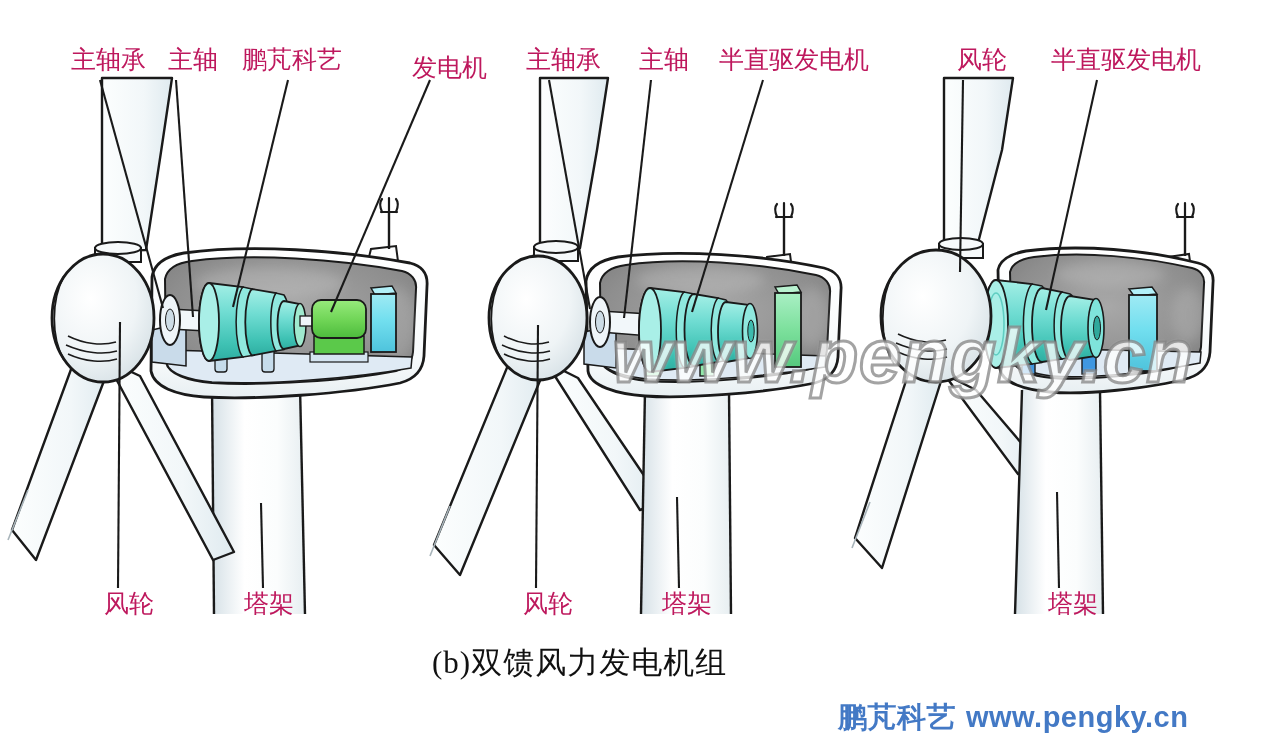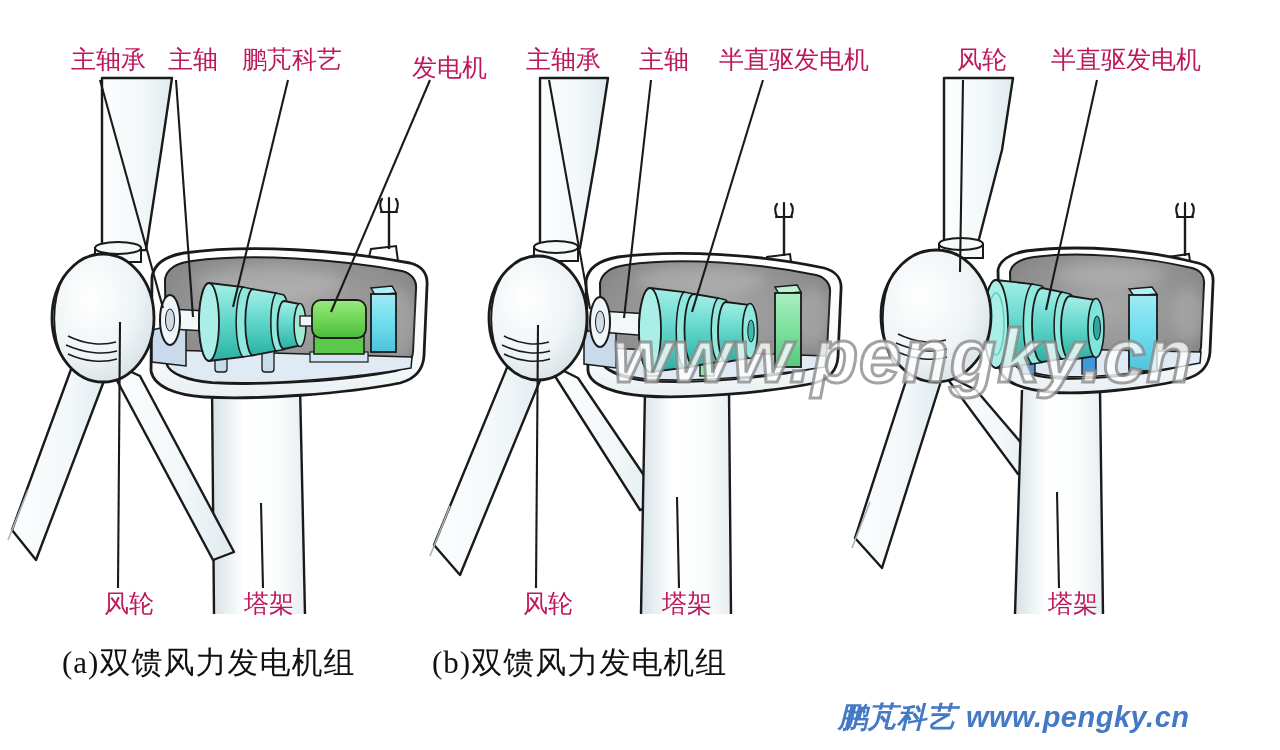--- a/index.html
+++ b/index.html
@@ -9,21 +9,21 @@
   .lbl{position:absolute;font-size:25px;color:#be185d;white-space:nowrap;z-index:6;line-height:1.15;margin-left:16px;}
   .caption{position:absolute;font-size:31px;color:#111;white-space:nowrap;z-index:6;letter-spacing:1px;line-height:1.1;}
   .watermark{position:absolute;left:612px;top:318px;z-index:5;
      font-family:"Liberation Sans","DejaVu Sans",sans-serif;
      font-style:italic;font-weight:bold;font-size:76px;letter-spacing:1px;line-height:1;
      color:rgba(255,255,255,0.38);
      -webkit-text-stroke:3px rgba(127,127,127,0.72);
      text-shadow:0 0 3px rgba(255,255,255,0.65);}
   .footer{position:absolute;left:838px;top:698px;z-index:6;
      font-family:"Liberation Sans","DejaVu Sans",sans-serif;
-     font-style:italic;font-weight:bold;font-size:29px;color:#4379C5;letter-spacing:0.5px;white-space:nowrap;}
+     font-weight:bold;font-size:29px;color:#4379C5;letter-spacing:0.5px;white-space:nowrap;}
   .footer .site{margin-left:10px;}
 </style>
 </head>
 <body>
 
 <div class="canvas">
 
 <svg class="illustration" width="1280" height="750" viewBox="0 0 1280 750">
   <defs>
     <linearGradient id="towerG" x1="0" y1="0" x2="1" y2="0">
@@ -281,20 +281,19 @@
   <div class="lbl" style="left:703px;top:46px">半直驱发电机</div>
   <div class="lbl" style="left:941px;top:46px">风轮</div>
   <div class="lbl" style="left:1035px;top:46px">半直驱发电机</div>
 
   <div class="lbl" style="left:88px;top:590px">风轮</div>
   <div class="lbl" style="left:228px;top:590px">塔架</div>
   <div class="lbl" style="left:507px;top:590px">风轮</div>
   <div class="lbl" style="left:646px;top:590px">塔架</div>
   <div class="lbl" style="left:1032px;top:590px">塔架</div>
 
-  <div class="caption" style="left:62px;top:646px">(a)双馈风力发电机组</div>
   <div class="caption" style="left:432px;top:646px">(b)双馈风力发电机组</div>
 
   <div class="footer">
     <span>鹏芃科艺</span><span class="site">www.pengky.cn</span>
   </div>
 
 </div>
 
 </body></html>

